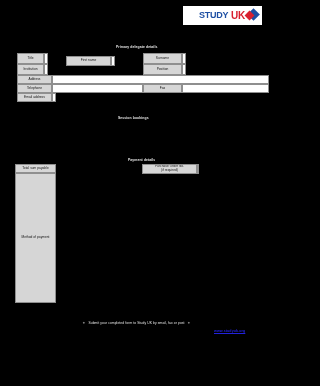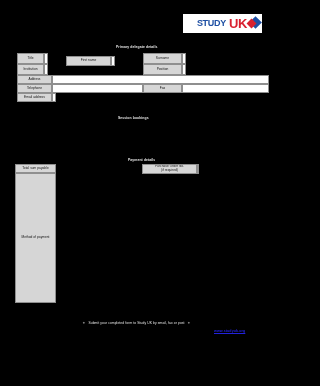--- a/index.html
+++ b/index.html
@@ -20,40 +20,40 @@
     position: relative;
     width: 273px;
     height: 386px;
     background: #000000;
   }
 
   
   .logo-box {
     position: absolute;
     left: 183px;
-    top: 14px;
+    top: 6px;
     width: 79px;
     height: 19px;
     background: #ffffff;
     display: flex;
     align-items: center;
     justify-content: center;
     gap: 1px;
     padding: 0 20px;
     box-sizing: border-box;
   }
   .logo-study {
     font-size: 9px;
     font-weight: bold;
     color: #1e4fa3;
     letter-spacing: -0.3px;
     line-height: 1;
   }
   .logo-uk {
-    font-size: 13px;
+    font-size: 10px;
     font-weight: bold;
     color: #d8202f;
     letter-spacing: -0.3px;
     line-height: 1;
     margin-left: 2px;
   }
   .logo-mark {
     position: relative;
     width: 13px;
     height: 13px;

